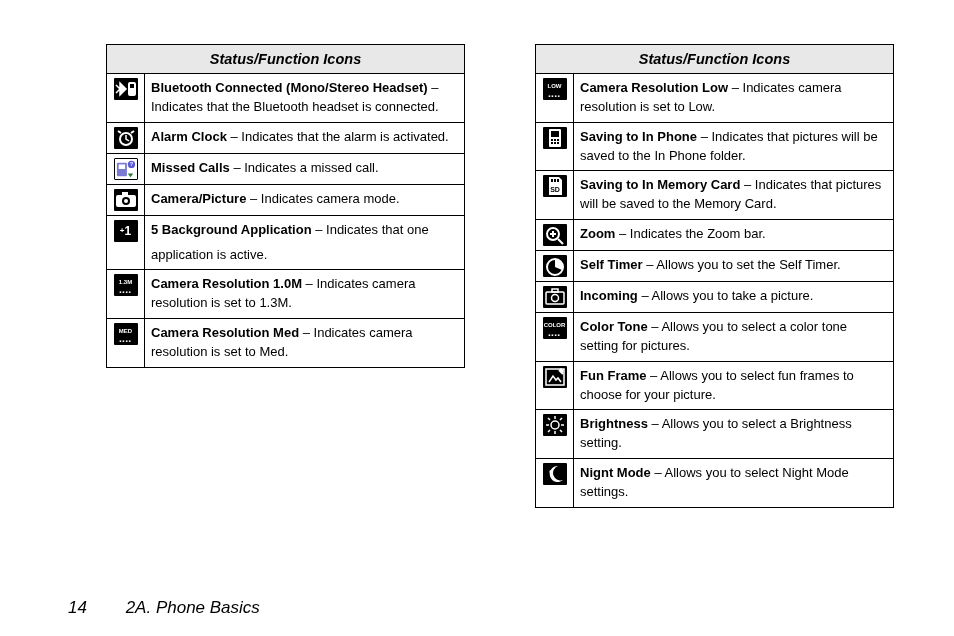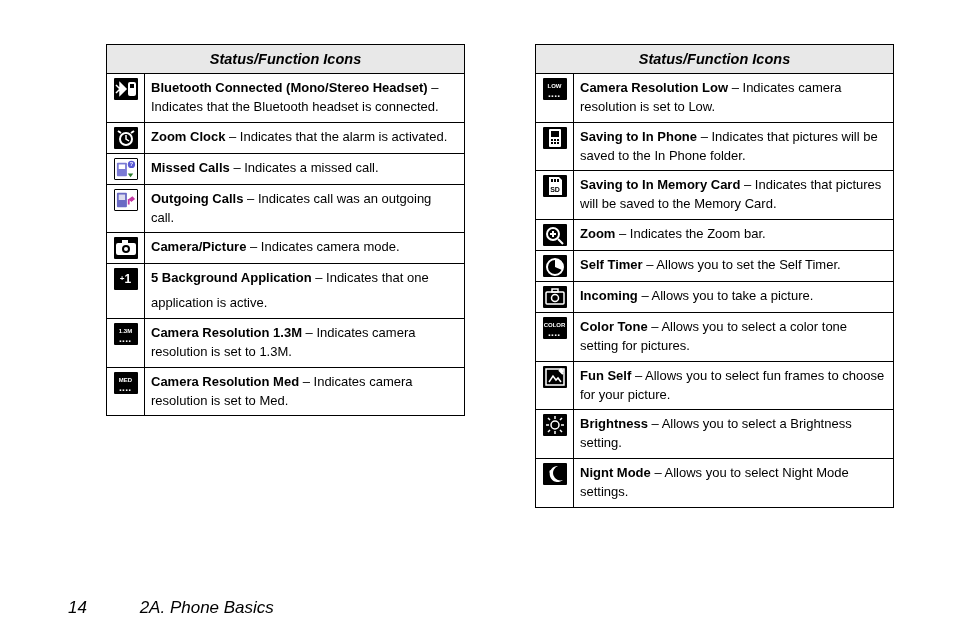--- a/index.html
+++ b/index.html
@@ -83,21 +83,21 @@
     }
     .footer {
       position: absolute;
       bottom: 18px;
       left: 68px;
       font-style: italic;
       font-size: 17px;
       color: #000;
     }
     .page-num {
-      margin-right: 48px;
+      margin-right: 34px;
     }
   </style>
 </head>
 <body>
 
 <div class="columns">
 
   <div class="column">
     <table>
       <thead>
@@ -114,58 +114,48 @@
                 </svg></span></td>
             <td class="desc-cell"><span class="bold-term">Bluetooth Connected (Mono/Stereo Headset)</span><span> – Indicates that the Bluetooth headset is connected.</span></td>
           </tr>
           <tr>
             <td class="icon-cell"><span class="icon-box"><svg viewBox="0 0 24 22">
                   <circle cx="12" cy="12" r="7" fill="#fff"></circle>
                   <circle cx="12" cy="12" r="5" fill="#000"></circle>
                   <path stroke="#fff" stroke-width="1.5" d="M12 8v4l3 2"></path>
                   <path stroke="#fff" stroke-width="2" d="M4 4l3 2M20 4l-3 2"></path>
                 </svg></span></td>
-            <td class="desc-cell"><span class="bold-term">Zoom Clock</span><span> – Indicates that the alarm is activated.</span></td>
+            <td class="desc-cell"><span class="bold-term">Alarm Clock</span><span> – Indicates that the alarm is activated.</span></td>
           </tr>
           <tr>
             <td class="icon-cell"><span class="icon-box white-bg"><svg viewBox="0 0 24 22">
                   <rect x="2" y="4" width="11" height="15" rx="1" fill="#7a7ad4"></rect>
                   <rect x="4" y="6" width="7" height="5" fill="#fff"></rect>
                   <circle cx="18" cy="6" r="4" fill="#5a5ad4"></circle>
                   <text x="18" y="8" font-size="6" fill="#fff" text-anchor="middle">?</text>
                   <path fill="#2a7a2a" d="M14 16l6 0-3 4z"></path>
                 </svg></span></td>
             <td class="desc-cell"><span class="bold-term">Missed Calls</span><span> – Indicates a missed call.</span></td>
           </tr>
           <tr>
-            <td class="icon-cell"><span class="icon-box white-bg"><svg viewBox="0 0 24 22">
-                  <rect x="2" y="3" width="11" height="16" rx="1" fill="#6a6ac4"></rect>
-                  <rect x="4" y="5" width="7" height="6" fill="#dde"></rect>
-                  <path stroke="#c43aa4" stroke-width="2" d="M15 16v-6"></path>
-                  <path fill="#c43aa4" d="M15 10l7 0-3-3z M15 10l3 3 4-3z"></path>
-                  <path fill="#c43aa4" d="M14 10h7l-3 3z" transform="rotate(0)"></path>
-                </svg></span></td>
-            <td class="desc-cell"><span class="bold-term">Outgoing Calls</span><span> – Indicates call was an outgoing call.</span></td>
-          </tr>
-          <tr>
             <td class="icon-cell"><span class="icon-box"><svg viewBox="0 0 24 22">
                   <rect x="2" y="6" width="20" height="12" rx="2" fill="#fff"></rect>
                   <circle cx="12" cy="12" r="4" fill="#000"></circle>
                   <circle cx="12" cy="12" r="2" fill="#fff"></circle>
                   <rect x="8" y="3" width="6" height="4" fill="#fff"></rect>
                 </svg></span></td>
             <td class="desc-cell"><span class="bold-term">Camera/Picture</span><span> – Indicates camera mode.</span></td>
           </tr>
           <tr>
             <td class="icon-cell"><span class="icon-box" style="font-size: 12px;"><span style="font-size:8px;vertical-align:top;">+</span>1</span></td>
             <td class="desc-cell"><span class="bold-term">5 Background Application</span> – Indicates that one<div style="height:6px"></div>application is active.</td>
           </tr>
           <tr>
             <td class="icon-cell"><span class="icon-box" style="font-size: 6px; line-height: 10px; padding-top: 3px;">1.3M<br><span style="letter-spacing:1px;">▪▪▪▪</span></span></td>
-            <td class="desc-cell"><span class="bold-term">Camera Resolution 1.3M</span><span> – Indicates camera resolution is set to 1.3M.</span></td>
+            <td class="desc-cell"><span class="bold-term">Camera Resolution 1.0M</span><span> – Indicates camera resolution is set to 1.3M.</span></td>
           </tr>
           <tr>
             <td class="icon-cell"><span class="icon-box" style="font-size: 6px; line-height: 10px; padding-top: 3px;">MED<br><span style="letter-spacing:1px;">▪▪▪▪</span></span></td>
             <td class="desc-cell"><span class="bold-term">Camera Resolution Med</span><span> – Indicates camera resolution is set to Med.</span></td>
           </tr>
         </tbody>
     </table>
   </div>
 
   <div class="column">
@@ -229,21 +219,21 @@
             <td class="icon-cell"><span class="icon-box" style="font-size: 6px; line-height: 10px; padding-top: 3px;">COLOR<br><span style="letter-spacing:1px;">▪▪▪▪</span></span></td>
             <td class="desc-cell"><span class="bold-term">Color Tone</span><span> – Allows you to select a color tone setting for pictures.</span></td>
           </tr>
           <tr>
             <td class="icon-cell"><span class="icon-box"><svg viewBox="0 0 24 22">
                   <rect x="3" y="3" width="18" height="16" stroke="#fff" stroke-width="1.5" fill="none"></rect>
                   <path stroke="#fff" stroke-width="1.5" fill="none" d="M6 16l4-6 3 4 2-2 3 4"></path>
                   <path stroke="#fff" stroke-width="2" d="M16 4l4 4"></path>
                   <path fill="#fff" d="M18 2l3 3-2 2-3-3z"></path>
                 </svg></span></td>
-            <td class="desc-cell"><span class="bold-term">Fun Self</span><span> – Allows you to select fun frames to choose for your picture.</span></td>
+            <td class="desc-cell"><span class="bold-term">Fun Frame</span><span> – Allows you to select fun frames to choose for your picture.</span></td>
           </tr>
           <tr>
             <td class="icon-cell"><span class="icon-box"><svg viewBox="0 0 24 22">
                   <circle cx="12" cy="11" r="4" stroke="#fff" stroke-width="1.5" fill="none"></circle>
                   <g stroke="#fff" stroke-width="1.5">
                     <path d="M12 2v3M12 17v3M3 11h3M18 11h3M5 4l2 2M17 16l2 2M19 4l-2 2M7 16l-2 2"></path>
                   </g>
                 </svg></span></td>
             <td class="desc-cell"><span class="bold-term">Brightness</span><span> – Allows you to select a Brightness setting.</span></td>
           </tr>

